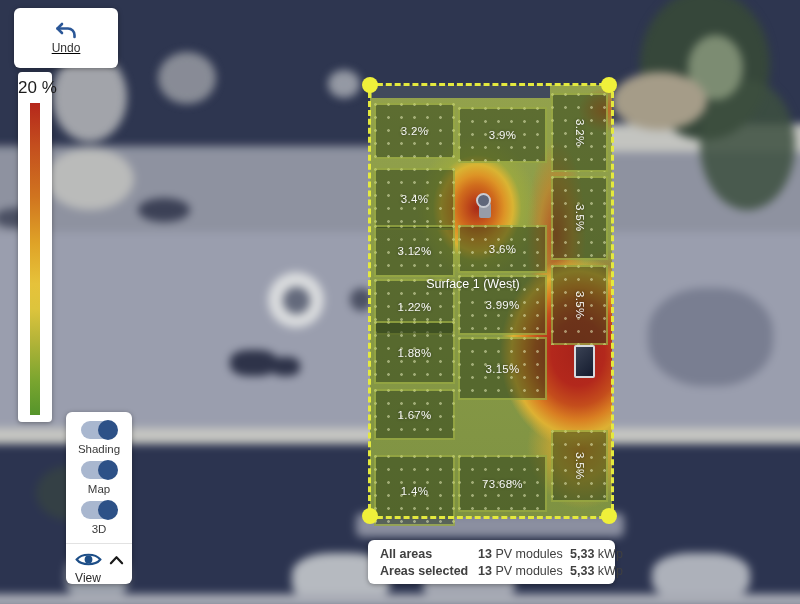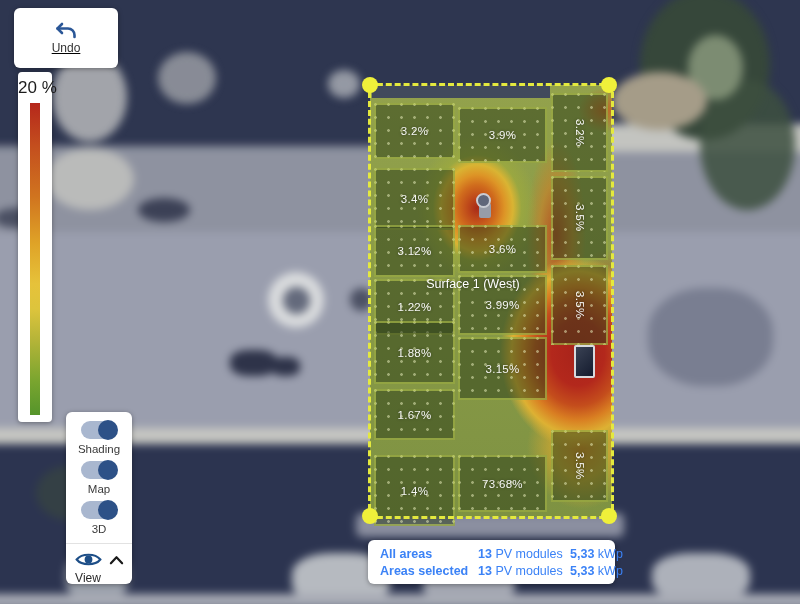--- a/index.html
+++ b/index.html
@@ -92,21 +92,21 @@
   .view-col{display:flex;flex-direction:column;align-items:center;cursor:pointer;}
   .view-col span{font-size:12px;color:#2b2b2b;margin-top:3px;}
   .caret{margin-top:4px;cursor:pointer;}
 
   #badge{left:407px;top:16px;width:172px;height:28px;line-height:28px;border-radius:4px;
     background:#2c4d7c;color:#eef2f8;font-size:12px;text-align:center;
     box-shadow:0 1px 4px rgba(0,0,0,.3);position:absolute;}
 
   #summary{left:368px;top:540px;width:247px;height:44px;padding:5px 12px;box-sizing:border-box;
     display:flex;flex-direction:column;justify-content:space-around;}
-  .sum-row{display:flex;align-items:flex-end;font-size:12.5px;color:#3b82f6;white-space:nowrap;}
+  .sum-row{display:flex;align-items:flex-end;font-size:12.5px;color:#404040;white-space:nowrap;}
   .sum-label{flex:0 0 98px;font-weight:bold;}
   .sum-mod{flex:0 0 92px;}
   .b{font-weight:bold;}
 </style>
 </head>
 <body>
 <div id="app">
 
   <div class="bg">
     <div class="band-mid"></div>

